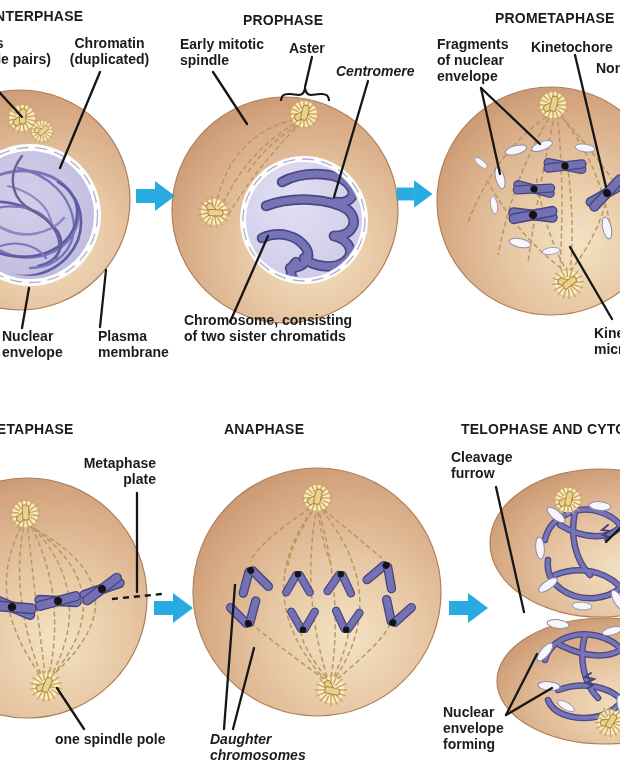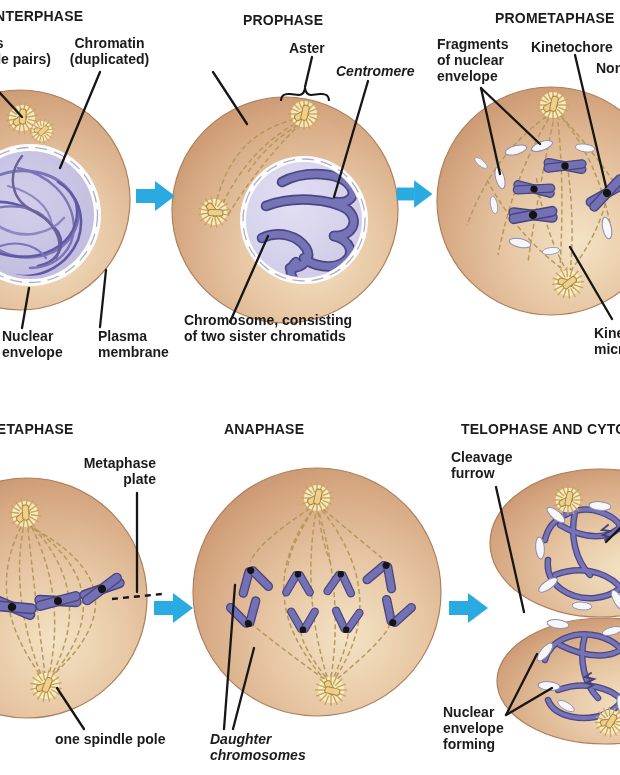--- a/index.html
+++ b/index.html
@@ -343,20 +343,24 @@
   <div class="hd" id="hd-telo">TELOPHASE AND CYTOKINESIS</div>
 
   <div class="lb" id="lb-centrosomes">
     <div>Centrosomes</div>
     <div>(with centriole pairs)</div>
   </div>
   <div class="lb tc" id="lb-chromatin">
     <div>Chromatin</div>
     <div>(duplicated)</div>
   </div>
+  <div class="lb" id="lb-early">
+    <div>Early mitotic</div>
+    <div>spindle</div>
+  </div>
   <div class="lb nw" id="lb-aster">
     <div>Aster</div>
   </div>
   <div class="lb nw" id="lb-centromere">
     <div>Centromere</div>
   </div>
   <div class="lb" id="lb-nucenv">
     <div>Nuclear</div>
     <div>envelope</div>
   </div>

